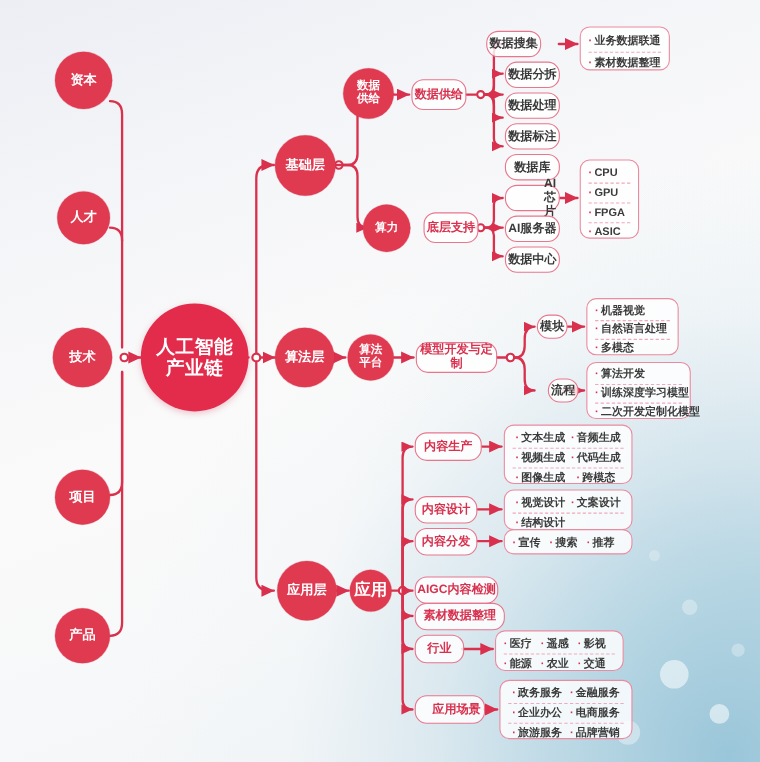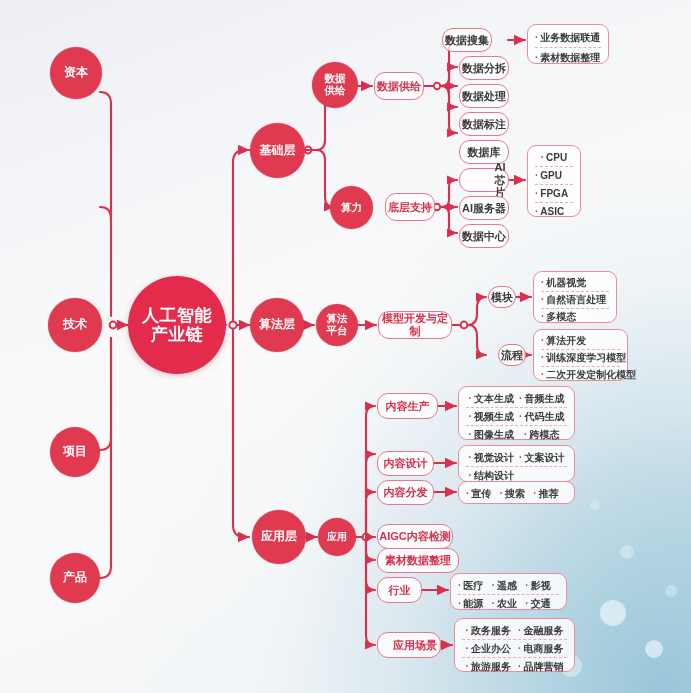--- a/index.html
+++ b/index.html
@@ -27,21 +27,21 @@
     text-align:center;line-height:1.12;font-weight:700;
     box-shadow:0 0 0 .5px rgba(200,40,70,.25);
   }
   .circ.hub{
     background:#e32c4b;font-size:17px;letter-spacing:.5px;
     box-shadow:0 2px 6px rgba(200,40,70,.25);
   }
   .circ.lvl{font-size:12px;}
   .circ.sub{font-size:10.5px;}
   .circ.src{font-size:12px;}
-  .circ.tiny{font-size:10px;}
+  .circ.tiny{font-size:15px;}
 
   .box{
     position:absolute;box-sizing:border-box;
     border:1.1px solid #e8768d;border-radius:11px;
     background:rgba(255,255,255,.82);
     color:#d8304d;display:flex;align-items:center;justify-content:center;
     font-size:11px;font-weight:700;text-align:center;line-height:1.15;
   }
   .box.plain{color:#3a3a3a;font-weight:700;}
   .box.leaf{
@@ -153,20 +153,23 @@
       <path d="M434,463 L456,463" marker-end="url(#ah)"></path>
       <path d="M434,492 L456,492" marker-end="url(#ah)"></path>
       <path d="M420,590 L448,590" marker-end="url(#ah)"></path>
       <path d="M440,645 L452,645" marker-end="url(#ah)"></path>
     </g>
   </svg>
 
   <div class="circ src" style="left:50px;top:47px;width:52px;height:52px;">
       <span>资本</span>
     </div>
+  <div class="circ src" style="left:52px;top:174px;width:48px;height:48px;">
+      <span>人才</span>
+    </div>
   <div class="circ src" style="left:48px;top:298px;width:54px;height:54px;">
       <span>技术</span>
     </div>
   <div class="circ src" style="left:50px;top:553px;width:50px;height:50px;">
       <span>产品</span>
     </div>
   <div class="circ src" style="left:50px;top:427px;width:50px;height:50px;">
       <span>项目</span>
     </div>
 
@@ -233,21 +236,21 @@
       <span>AI芯片</span>
     </div>
   <div class="box plain" style="left:459px;top:196px;width:50px;height:24px;">
       <span>AI服务器</span>
     </div>
   <div class="box plain" style="left:459px;top:224px;width:50px;height:24px;">
       <span>数据中心</span>
     </div>
 
   <div class="box leaf" style="left:527px;top:145px;width:54px;height:72px;">
-    <div class="leafrow" style="height:17px;justify-content:center;">
+    <div class="leafrow" style="height:17px;">
         <span class="dot">CPU</span>
       </div>
     <div class="leafrow" style="height:17px;">
         <span class="dot">GPU</span>
       </div>
     <div class="leafrow" style="height:17px;">
         <span class="dot">FPGA</span>
       </div>
     <div class="leafrow" style="height:17px;">
         <span class="dot">ASIC</span>

